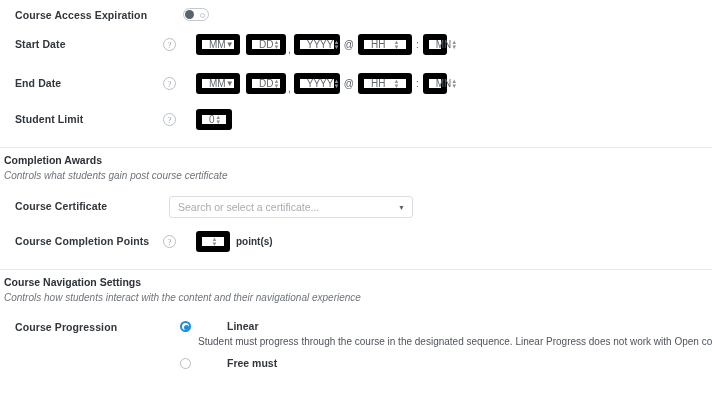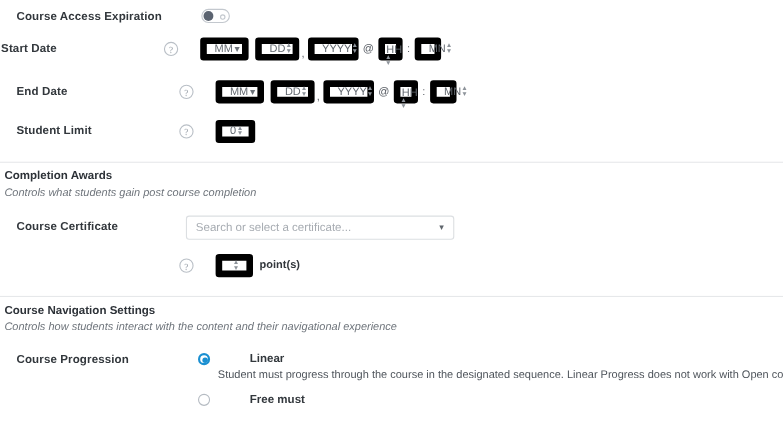--- a/index.html
+++ b/index.html
@@ -128,21 +128,21 @@
     flex: 0 0 auto;
   }
   .sep.comma {
     align-self: flex-end;
     padding: 0 3px 0 2px;
   }
 
   .w-mm { width: 44px; }
   .w-dd { width: 40px; }
   .w-yy { width: 46px; }
-  .w-hh { width: 22px; flex-direction: column; }
+  .w-hh { width: 54px; }
   .w-mn { width: 24px; }
   .w-limit { width: 36px; }
   .w-points { width: 34px; }
 
   
   .divider {
     position: absolute;
     left: 0;
     width: 712px;
     height: 1px;
@@ -239,21 +239,21 @@
 <div class="row" style="position:absolute; left:15px; top:9px; width:690px;">
   <div class="row-label">Course Access Expiration</div>
   <div class="ctrl-col" style="position:absolute; left:168px; top:-1px;">
     <div class="toggle">
       <div class="knob"></div>
       <div class="off-dot"></div>
     </div>
   </div>
 </div>
 
-<div class="row" style="position:absolute; left:1px; top:38px; width:690px;align-items:flex-end;">
+<div class="row" style="position:absolute; left:15px; top:38px; width:690px;align-items:flex-end;">
   <div class="row-label">Start Date</div>
   <div class="ctrl-col" style="position:absolute; left:148px; top:-4px;">
     <div class="help-icon">?</div>
     <div class="field w-mm" style="margin-left:20px;">
       <span class="ftxt">MM</span>
       <span class="chevron">▼</span>
     </div>
     <div class="field w-dd num" style="margin-left:6px;">
       <span class="ftxt">DD</span>
       <span class="spin">
@@ -340,33 +340,34 @@
         <span>▲</span>
           <span>▼</span>
       </span>
     </div>
   </div>
 </div>
 
 <div class="divider" style="top:147px;"></div>
 
 <div class="section-title" style="position:absolute; left:4px; top:154px;">Completion Awards</div>
-<div class="section-sub" style="position:absolute; left:4px; top:170px;">Controls what students gain post course completion</div>
+<div class="section-sub" style="position:absolute; left:4px; top:170px;">Controls what students gain post course certificate</div>
 
 <div class="row" style="position:absolute; left:15px; top:200px; width:690px;">
   <div class="row-label">Course Certificate</div>
   <div class="ctrl-col" style="position:absolute; left:154px; top:-4px;align-items:flex-end;">
     <div class="select2">
       <span class="ph">Search or select a certificate...</span>
       <span class="caret">▼</span>
     </div>
   </div>
 </div>
 
 <div class="row" style="position:absolute; left:15px; top:235px; width:690px;">
+  <div class="row-label">Course Completion Points</div>
   <div class="ctrl-col" style="position:absolute; left:148px; top:-4px;">
     <div class="help-icon">?</div>
     <div class="field w-points num" style="margin-left:20px;">
       <span class="ftxt"></span>
       <span class="spin">
         <span>▲</span>
           <span>▼</span>
       </span>
     </div>
     <span class="unit">point(s)</span>

